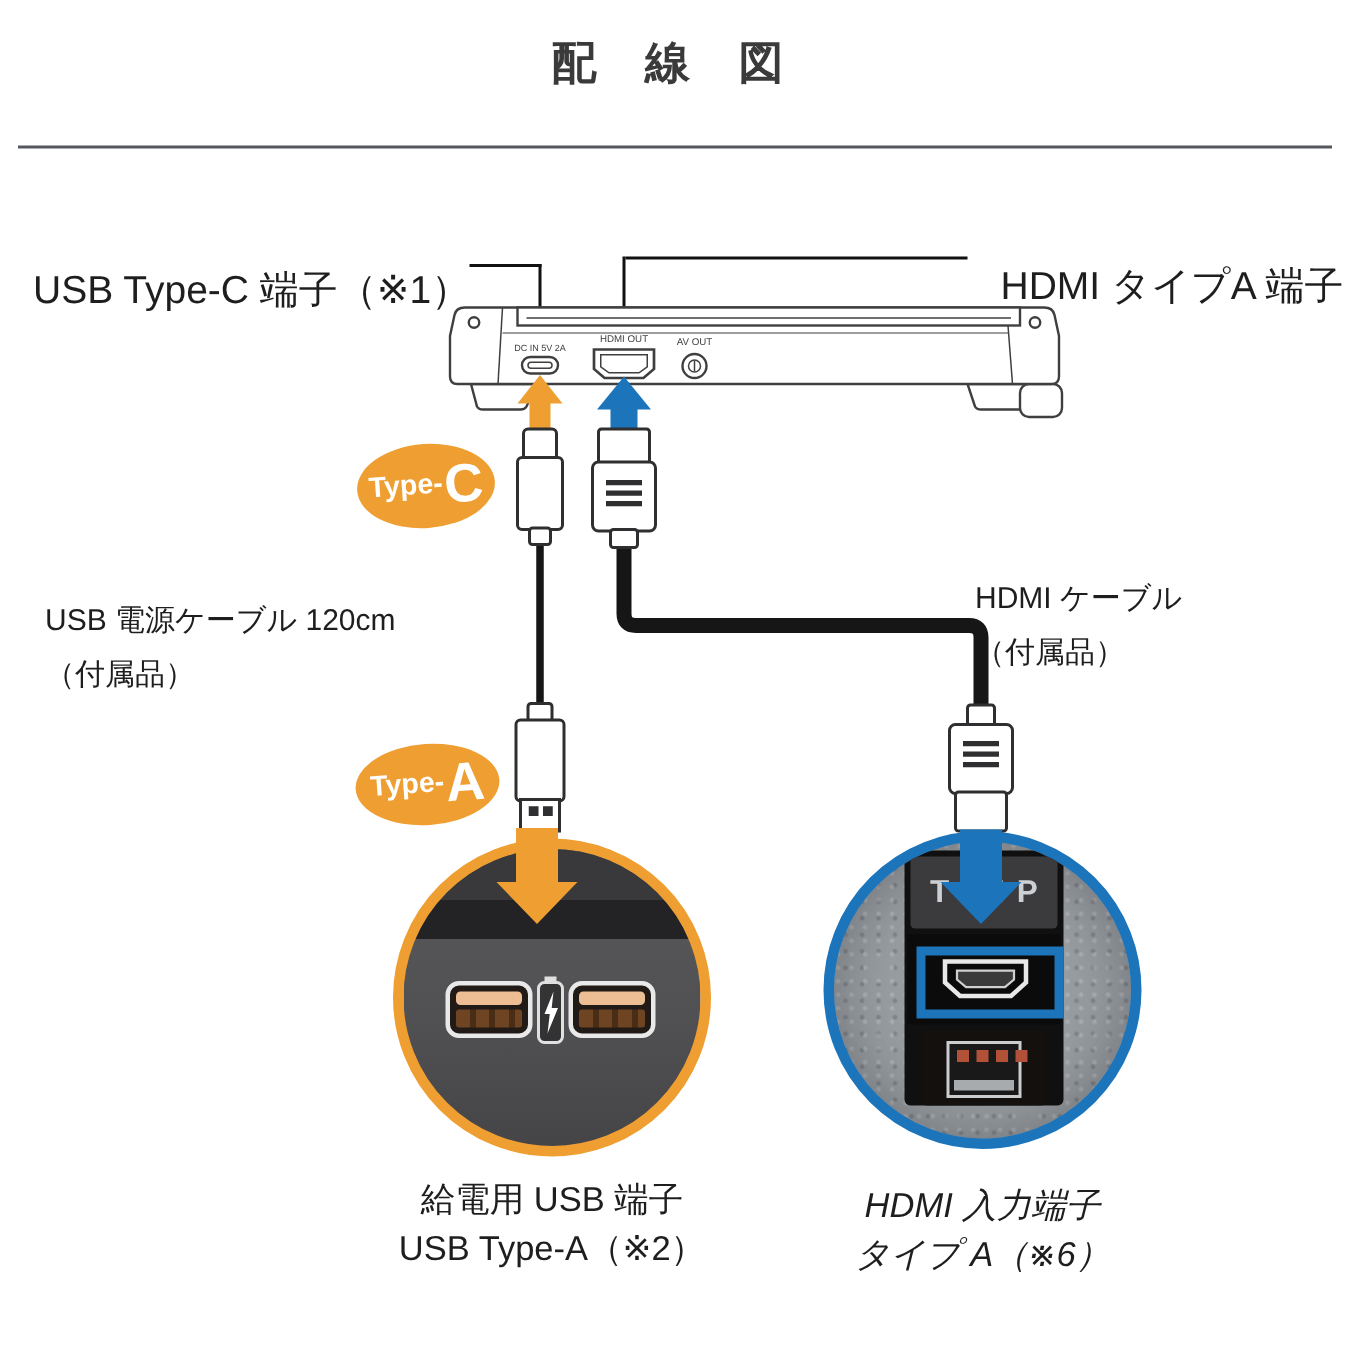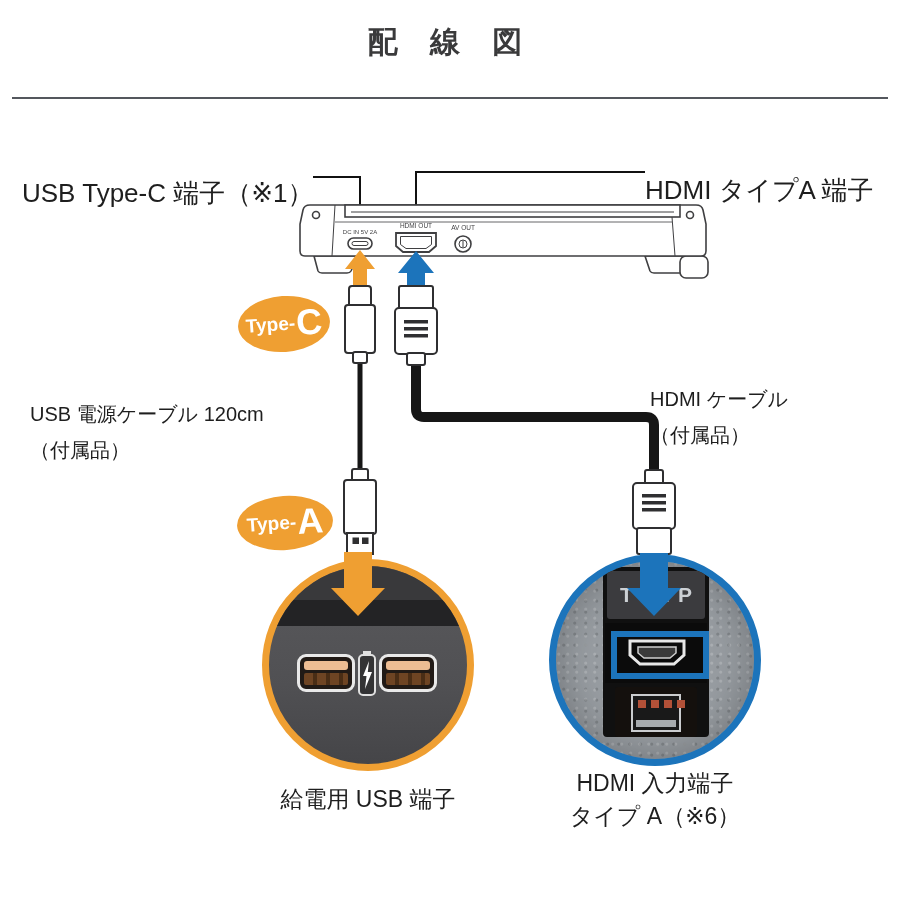--- a/index.html
+++ b/index.html
@@ -54,21 +54,21 @@
 
 <div id="stage">
 
   <div class="abs title">配 線 図</div>
   <div class="abs rule"></div>
 
   <div class="abs callout" style="left:22px;top:160px;">USB Type-C 端子（※1）</div>
   <div class="abs leader" style="left:313px;top:176px;width:48px;height:2px;"></div>
   <div class="abs leader" style="left:359px;top:176px;width:2px;height:56px;"></div>
 
-  <div class="abs callout" style="left:645px;top:157px;">HDMI タイプA 端子</div>
+  <div class="abs callout" style="left:667px;top:157px;">HDMI タイプA 端子</div>
   <div class="abs leader" style="left:417px;top:171px;width:228px;height:2px;"></div>
   <div class="abs leader" style="left:415px;top:171px;width:2px;height:58px;"></div>
 
   <svg class="abs" style="left:294px;top:196px;" width="418" height="92" viewBox="0 0 418 92">
     <g fill="#fff" stroke="#3F3F41" stroke-width="1.6">
 
       <path d="M20,60 H64 L57,75 Q56,77 53,77 H28 Q25,77 24,75 Z"></path>
       <path d="M351,60 H400 L396,75 Q395,77 392,77 H360 Q357,77 356,75 Z"></path>
       <rect x="386" y="60" width="28" height="22" rx="6"></rect>
 
@@ -160,22 +160,23 @@
             </div>
           <div class="bar"></div>
         </div>
       </div>
     </div>
     <div class="blue-frame"></div>
   </div>
 
   <div class="abs dest" style="left:248px;top:783px;width:240px;">
     <div>給電用 USB 端子</div>
-  </div>
-  <div class="abs dest" style="left:540px;top:767px;width:230px;">
+    <div>USB Type-A（※2）</div>
+  </div>
+  <div class="abs dest" style="left:540px;top:787px;width:230px;font-style:italic;">
     <div>HDMI 入力端子</div>
     <div>タイプ A（※6）</div>
   </div>
 
   <svg class="abs" style="left:0;top:0;pointer-events:none;" width="900" height="900" viewBox="0 0 900 900">
 
     <polygon class="fill-orange" points="360,250 375,269 367,269 367,289 353,289 353,269 345,269"></polygon>
     <polygon class="fill-blue" points="416,251 434,273 425,273 425,290 407,290 407,273 398,273"></polygon>
 
     <rect class="fill-cable" x="357.5" y="360" width="5" height="118"></rect>

